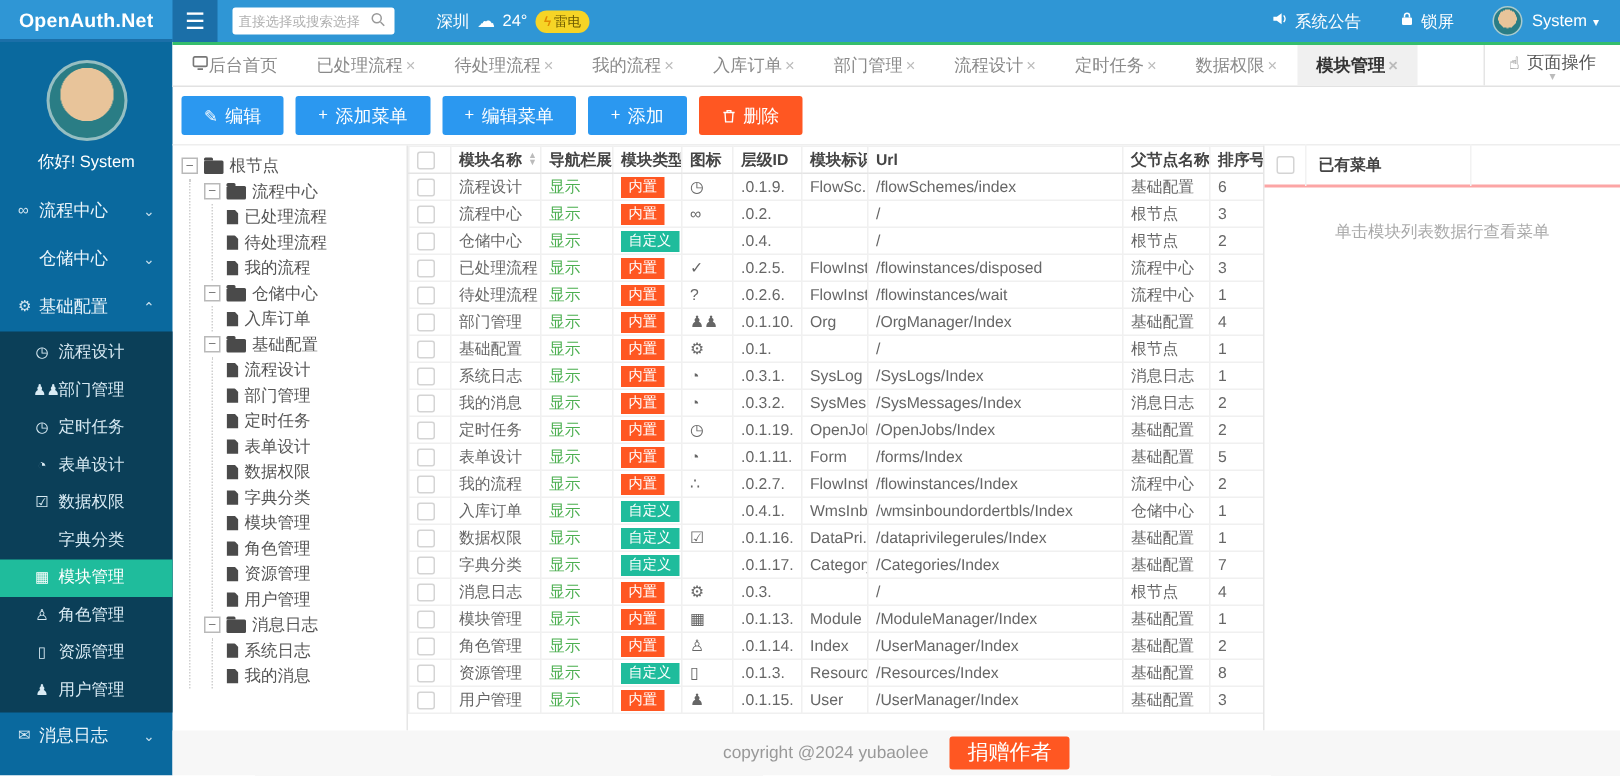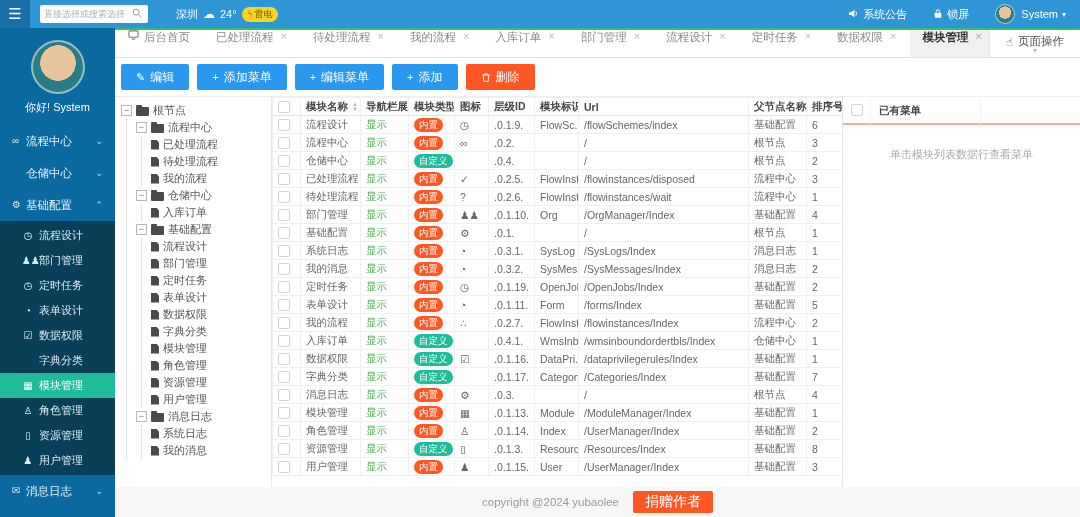--- a/index.html
+++ b/index.html
@@ -44,21 +44,21 @@
     color:#d9ebf4; cursor:pointer; font-size:11px; white-space:nowrap; }
   .sub-item .sicon { width:12px; font-size:10px; text-align:center; }
   .sub-item.active { background:#1fbc9c; color:#fff; }
 
   .main { flex:1; display:flex; flex-direction:column; min-width:0; }
 
   
   .tabbar { height:30px; background:#fff; border-top:2px solid #35bd6d; border-bottom:1px solid #e2e2e2;
     display:flex; align-items:stretch; flex:0 0 30px; }
   .tab-list { flex:1; display:flex; overflow:hidden; }
-  .tab { display:flex; align-items:flex-start; gap:5px; padding:0 13px; font-size:11.5px; color:#8a8a8a;
+  .tab { display:flex; align-items:center; padding:0 13px; font-size:11.5px; color:#8a8a8a;
     cursor:pointer; white-space:nowrap; }
   .tab .ticon { font-size:11px; }
   .tab .close { color:#bbb; font-size:11px; margin-left:2px; }
   .tab.active { background:#f0f0f0; color:#333; font-weight:bold; }
   .page-actions { border-left:1px solid #e5e5e5; display:flex; flex-direction:column; align-items:center;
     justify-content:center; padding:0 16px; font-size:11.5px; color:#555; cursor:pointer; }
   .page-actions .row1 { display:flex; align-items:center; gap:5px; }
   .page-actions .chev-dn { font-size:8px; color:#bbb; line-height:4px; }
 
   
@@ -85,21 +85,21 @@
 
   .table-panel { flex:0 0 570px; width:570px; overflow:hidden; }
   table.grid { border-collapse:collapse; width:570px; table-layout:fixed; }
   .grid th, .grid td { border:1px solid #f0f0f0; height:18px; font-size:10.5px; color:#666;
     padding:0 5px; text-align:left; white-space:nowrap; overflow:hidden; }
   .grid th { color:#444; font-weight:bold; border-bottom:1px solid #e4e4e4; }
   .grid tr { cursor:pointer; }
   .cb { display:inline-block; width:12px; height:12px; border:1px solid #d4d4d4; border-radius:2px;
     background:#fff; vertical-align:middle; }
   .show-txt { color:#4caf50; }
-  .badge { display:inline-block; padding:0 5px; border-radius:7px; color:#fff; font-size:9.5px; line-height:14px;text-align:right; }
+  .badge { display:inline-block; padding:0 5px; border-radius:0; color:#fff; font-size:9.5px; line-height:14px;text-align:right; }
   .badge.builtin { background:#ff5722; }
   .badge.custom { background:#1fbc9c; }
   .cell-icon { color:#555; font-size:11px; }
   .sort-carets { display:inline-flex; flex-direction:column; margin-left:4px; vertical-align:middle; }
   .sort-carets span { font-size:6px; line-height:5px; color:#bbb; }
 
   .right-panel { flex:1; border-left:1px solid #e6e6e6; min-width:0; }
   .rp-header { height:28px; display:flex; align-items:center; border-bottom:2px solid #fca5a5; }
   .rp-cb { width:28px; text-align:center; border-right:1px solid #f2f2f2; height:28px;
     display:flex; align-items:center; justify-content:center; }
@@ -112,20 +112,21 @@
   .footer .copy { color:#999; font-size:11.5px; }
   .donate { background:#ff5722; color:#fff; border:none; border-radius:2px; height:22px;
     padding:0 12px; font-size:14px; cursor:pointer; font-family:inherit; }
 </style>
 </head>
 <body>
 
 <div class="app">
 
   <div class="topbar">
+    <div class="logo">OpenAuth.Net</div>
     <div class="hamburger">
       <span>☰</span>
     </div>
     <div class="searchbox">
       <input placeholder="直接选择或搜索选择" style="">
       <span class="search-icon">
         <svg width="10" height="10" viewBox="0 0 12 12">
             <circle cx="5" cy="5" r="3.6" fill="none" stroke="#999" stroke-width="1.2"></circle>
             <line x1="8" y1="8" x2="11" y2="11" stroke="#999" stroke-width="1.2"></line>
           </svg>

